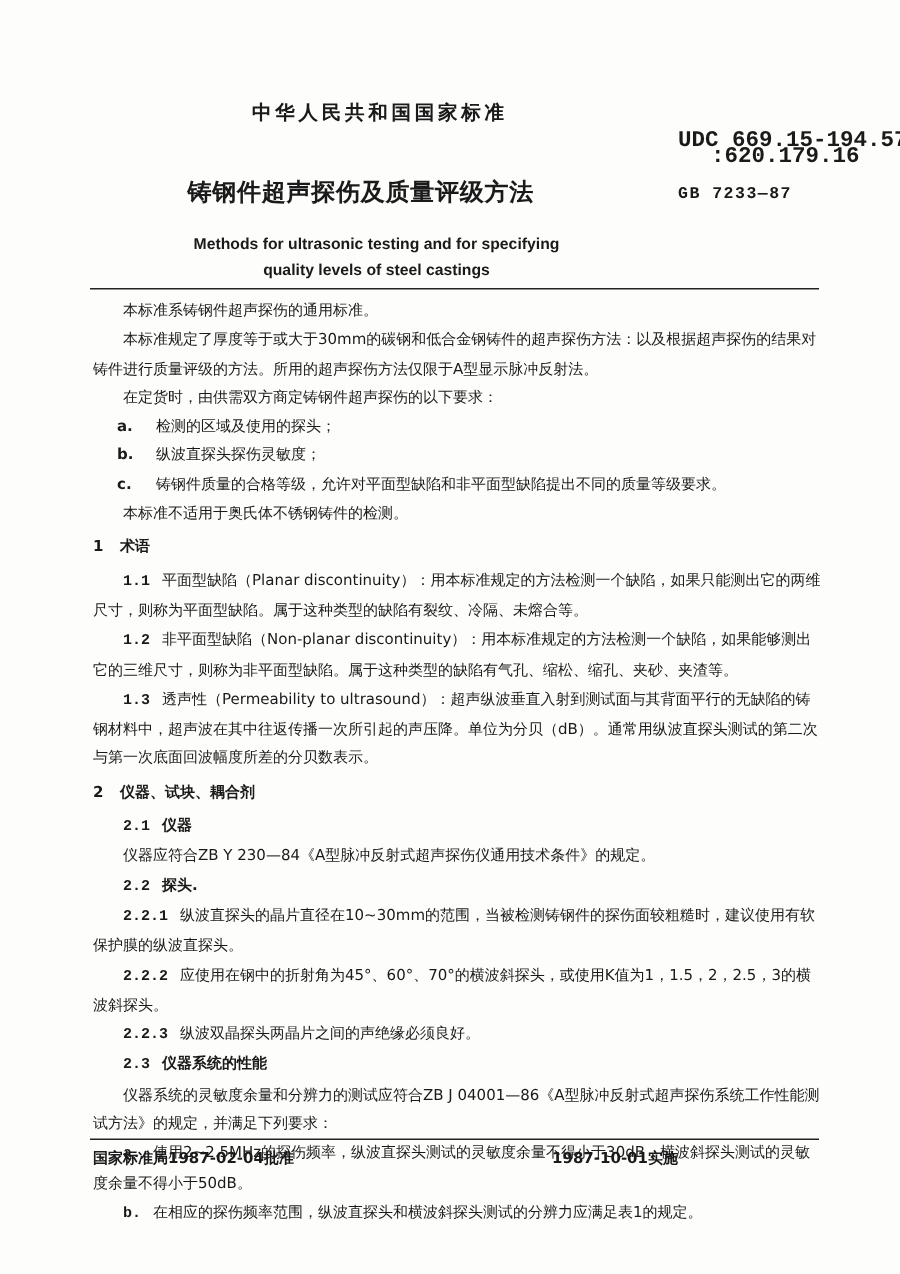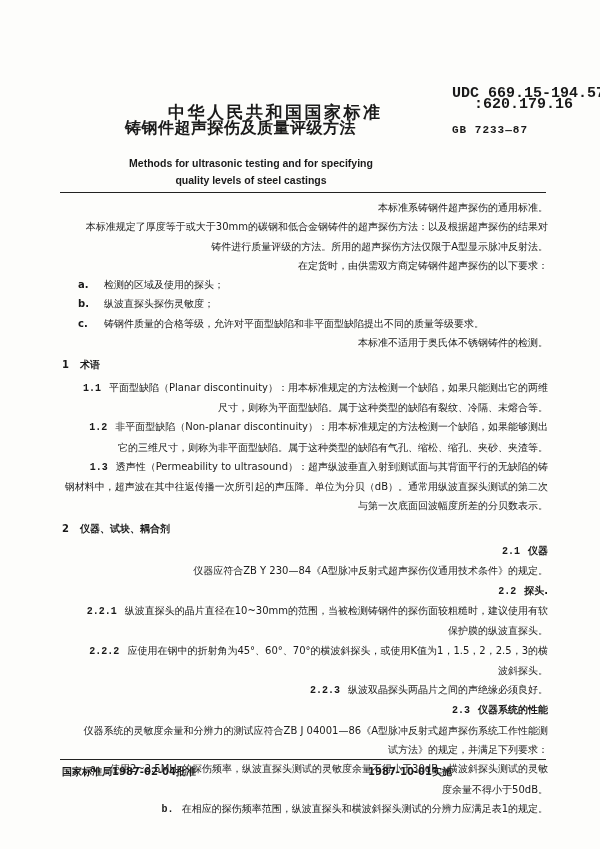--- a/index.html
+++ b/index.html
@@ -1,30 +1,30 @@
 <!DOCTYPE html>
 <html><head>
 <meta charset="utf-8">
 <style>
   html, body { margin: 0; padding: 0; }
   body {
     width: 600px; height: 849px; background: #fdfdfb; position: relative; overflow: hidden;
     font-family: "DejaVu Sans", "Liberation Sans", sans-serif; color: #1a1a1a;
   }
   .abs { position: absolute; white-space: nowrap; }
-  .hdr-cn { left: 168px; top: 66px; font-size: 17px; font-weight: bold; letter-spacing: 2.5px; margin-top: 35px; }
+  .hdr-cn { left: 168px; top: 66px; font-size: 13px; font-weight: bold; letter-spacing: 2.5px; }
   .udc { left: 452px; top: 88px; font-family: "Liberation Mono", monospace; font-size: 15px; font-weight: bold; line-height: 11px; }
   .udc .l2 { padding-left: 22px; }
   .title-cn { left: 125px; top: 118px; font-size: 16px; font-weight: bold; letter-spacing: 0.5px; }
   .gb { left: 452px; top: 124px; font-family: "Liberation Mono", monospace; font-size: 11px; font-weight: bold; letter-spacing: 1px; }
   .title-en { left: 120px; top: 155px; width: 262px; text-align: center; font-family: Liberation Sans, sans-serif; font-weight: bold; font-size: 10.5px; line-height: 17px; white-space: normal; }
   .rule { position: absolute; left: 60px; width: 486px; height: 0; border-top: 1.5px solid #222; }
   .body { position: absolute; left: 62px; top: 198px; width: 486px; font-size: 10px; line-height: 19.3px; }
   .p { margin: 0; }
-  .ind { text-indent: 20px; text-align: right; }
+  .ind { text-indent: 20px; }
   .sub { padding-left: 16px; }
   .sub .k { font-weight: bold; display: inline-block; width: 26px; }
   .sec { font-weight: bold; margin-top: 3px; margin-bottom: 3px; }
   .sec .n { display: inline-block; width: 18px; }
   .num { font-weight: bold; font-family: "Liberation Mono", monospace; margin-right: 8px; }
   .footer { position: absolute; left: 62px; top: 765px; width: 390px; font-size: 10px; font-weight: bold; display: flex; justify-content: space-between; }
 </style>
 </head>
 <body>
 

